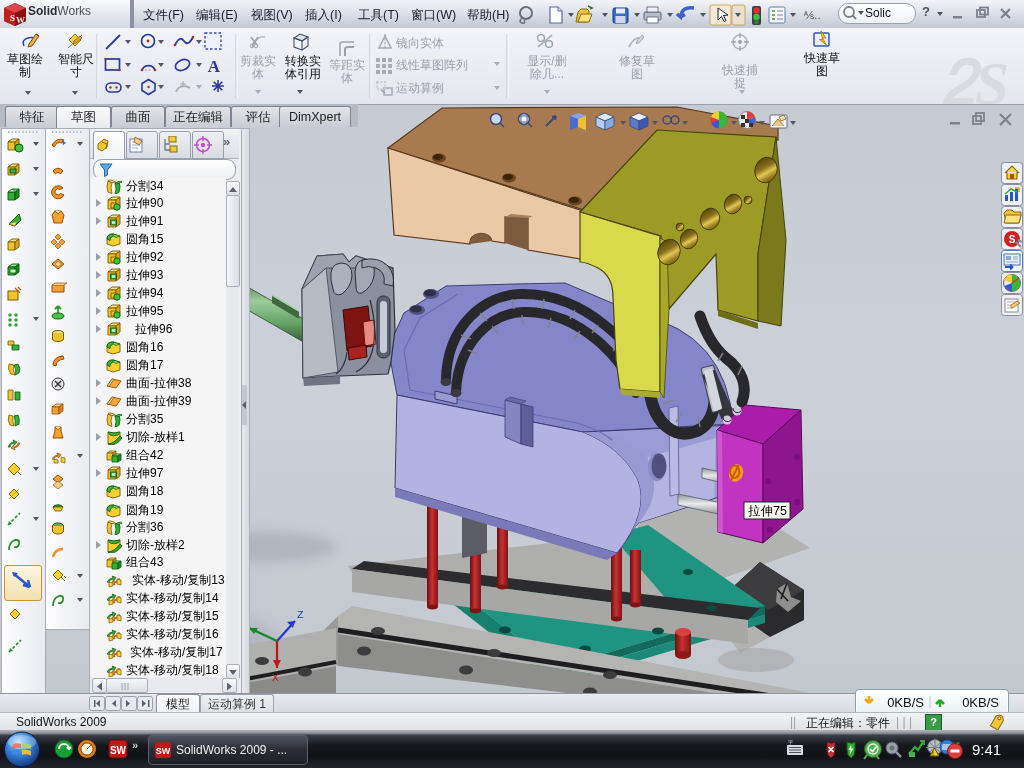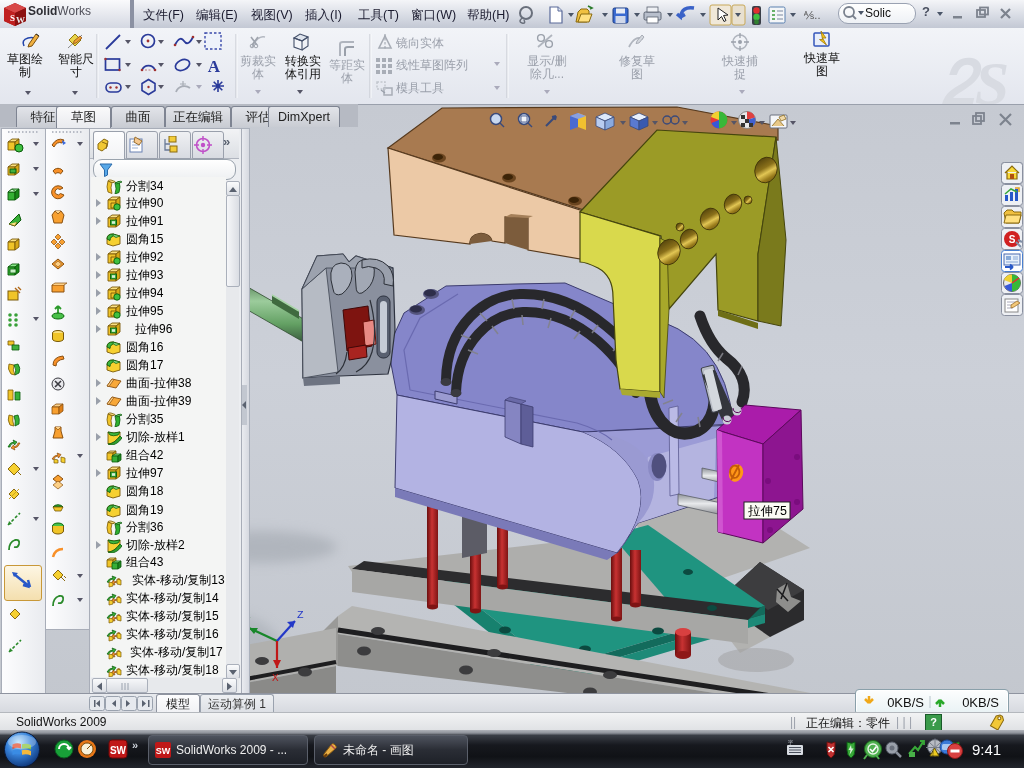--- a/index.html
+++ b/index.html
@@ -1120,39 +1120,39 @@
         <path d="M8 1 l5 7 h-3.5 l4 7 -7 -5.5 h3 z" fill="#f5c518" stroke="#a07808" stroke-width="0.8"></path>
       </g>
   </svg>
   <span class="abs cmdtext" style="left:0;top:25px;width:50px">草图绘<br>制</span>
   <span class="abs cmdtext" style="left:51px;top:25px;width:50px">智能尺<br>寸</span>
   <span class="abs cmdtext cmdgray" style="left:233px;top:27px;width:50px">剪裁实<br>体</span>
   <span class="abs cmdtext" style="left:276px;top:27px;width:54px">转换实<br>体引用</span>
   <span class="abs cmdtext cmdgray" style="left:323px;top:31px;width:48px">等距实<br>体</span>
   <span class="abs cmdtext cmdgray" style="left:396px;top:9px;width:60px;text-align:left">镜向实体</span>
   <span class="abs cmdtext cmdgray" style="left:396px;top:31px;width:90px;text-align:left">线性草图阵列</span>
-  <span class="abs cmdtext cmdgray" style="left:396px;top:54px;width:60px;text-align:left">模具工具</span>
+  <span class="abs cmdtext cmdgray" style="left:396px;top:54px;width:60px;text-align:left">运动算例</span>
   <span class="abs cmdtext cmdgray" style="left:522px;top:27px;width:50px">显示/删<br>除几...</span>
   <span class="abs cmdtext cmdgray" style="left:612px;top:27px;width:50px">修复草<br>图</span>
-  <span class="abs cmdtext cmdgray" style="left:715px;top:27px;width:50px">快速捕<br>捉</span>
+  <span class="abs cmdtext cmdgray" style="left:715px;top:36px;width:50px">快速捕<br>捉</span>
   <span class="abs cmdtext" style="left:797px;top:24px;width:50px">快速草<br>图</span>
   <svg class="abs" style="left:24px;top:62px" width="10" height="6">
       <path d="M1 1 l3 4 3-4z" fill="#556"></path>
     </svg>
   <svg class="abs" style="left:71px;top:62px" width="10" height="6">
       <path d="M1 1 l3 4 3-4z" fill="#556"></path>
     </svg>
 </div>
 <div class="abs" id="tabrow">
-  <span class="abs tab" style="left:16px;width:52px">特征</span>
+  <span class="abs tab" style="left:5px;width:52px">特征</span>
   <span class="abs tab tabactive" style="left:56px;width:53px">草图</span>
   <span class="abs tab" style="left:111px;width:52px">曲面</span>
   <span class="abs tab" style="left:165px;width:64px">正在编辑</span>
   <span class="abs tab" style="left:231px;width:52px">评估</span>
-  <span class="abs tab" style="left:268px;width:70px">DimXpert</span>
+  <span class="abs tab" style="left:279px;width:70px">DimXpert</span>
 </div>
 <div class="abs" id="modeltabs">
   <svg class="abs" style="left:89px;top:2px" width="66" height="15" viewBox="0 0 66 15">
     <g fill="#e6e9ee" stroke="#9aa2ae" stroke-width="1">
         <rect x="0.5" y="0.5" width="15" height="14" rx="2"></rect>
         <rect x="16.5" y="0.5" width="15" height="14" rx="2"></rect>
         <rect x="32.5" y="0.5" width="15" height="14" rx="2"></rect>
         <rect x="48.5" y="0.5" width="15" height="14" rx="2"></rect>
       </g>
     <g fill="#5a6270">
@@ -1216,28 +1216,20 @@
       <text x="64" y="14.5" font-size="10" font-weight="bold" fill="#fff" text-anchor="middle" font-family="Liberation Sans">SW</text>
     <text x="78" y="10" font-size="11" font-weight="bold" fill="#cdd2da" font-family="Liberation Sans">»</text>
   </svg>
 
   <div class="abs taskbtn" style="left:148px;width:158px">
     <svg class="abs" style="left:6px;top:6px" width="16" height="16" viewBox="0 0 16 16">
         <rect x="0" y="0" width="16" height="16" rx="2" fill="#c01818"></rect>
         <text x="8" y="12" font-size="9" font-weight="bold" fill="#fff" text-anchor="middle" font-family="Liberation Sans">SW</text>
       </svg>
     <span class="abs" style="left:27px;white-space:nowrap">SolidWorks 2009 - ...</span>
-  </div>
-  <div class="abs taskbtn" style="left:314px;width:152px">
-    <svg class="abs" style="left:7px;top:6px" width="16" height="16" viewBox="0 0 16 16">
-        <path d="M3 15 q-2 -1 -1 -3 l7 -9 q1.5 -2 3 -1 l2 2 q1 1.5 -1 3 l-8 7 z" fill="#e8b048" stroke="#8a5a10"></path>
-        <path d="M2 15 l3 -3" stroke="#6a3a08" stroke-width="2"></path>
-        <path d="M9 3 l4 4" stroke="#b04848" stroke-width="1.5"></path>
-      </svg>
-    <span class="abs" style="left:28px;white-space:nowrap">未命名 - 画图</span>
   </div>
 
   <svg class="abs" style="left:785px;top:8px" width="180" height="22" viewBox="0 0 180 22">
     <rect x="2" y="7" width="16" height="10" rx="1" fill="#d8dce2"></rect>
       <path d="M4 9.5 h12 M4 12 h12 M4 14.5 h12" stroke="#4a505c" stroke-width="1.2"></path>
       <text x="3" y="6" font-size="5" fill="#cdd2da" font-family="Liberation Sans">字</text>
     <path d="M42 4 q5 2.5 8 0 v8 q0 6 -4 8 q-4 -2 -4 -8 z" fill="#c03030" stroke="#701010"></path>
       <path d="M43.5 9 l5 5 m0 -5 l-5 5" stroke="#fff" stroke-width="1.6"></path>
     <path d="M62 4 q5 2.5 8 0 v8 q0 6 -4 8 q-4 -2 -4 -8 z" fill="#38a838" stroke="#0a5a14"></path>
       <path d="M66 7 l-2.5 5 h2 l-1 5 4 -6.5 h-2 z" fill="#d8f0d8"></path>

